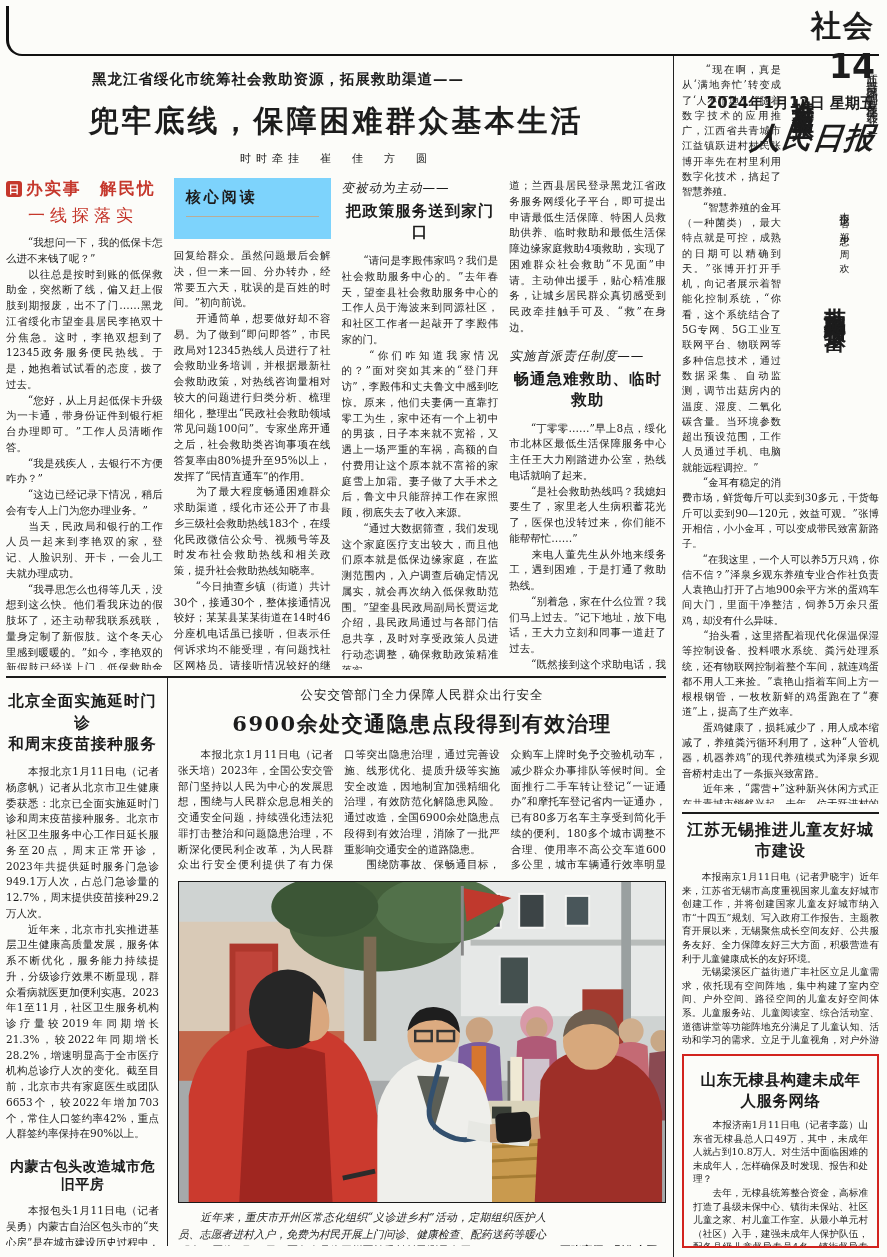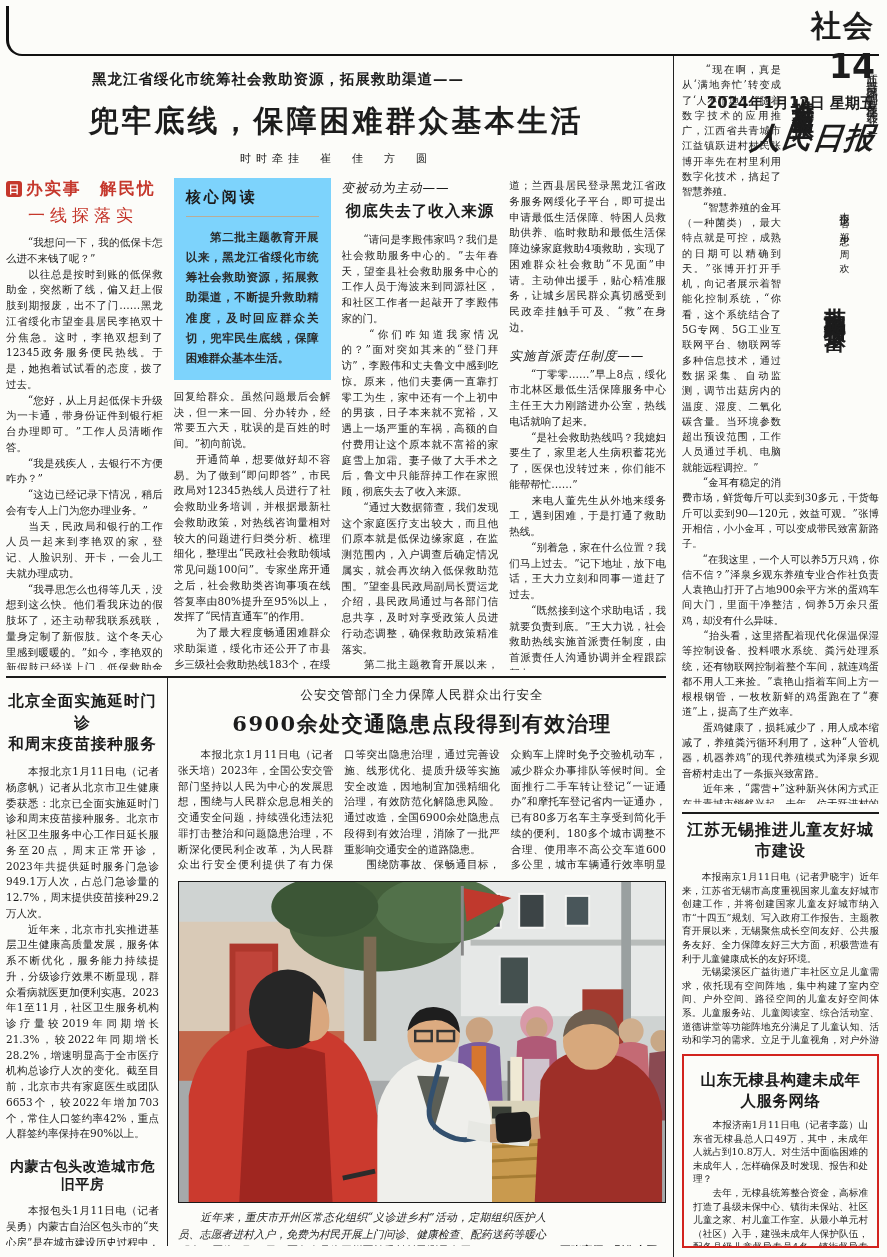--- a/index.html
+++ b/index.html
@@ -118,44 +118,44 @@
 　　当天，民政局和银行的工作人员一起来到李艳双的家，登记、人脸识别、开卡，一会儿工夫就办理成功。
 　　“我寻思怎么也得等几天，没想到这么快。他们看我床边的假肢坏了，还主动帮我联系残联，量身定制了新假肢。这个冬天心里感到暖暖的。”如今，李艳双的新假肢已经送上门，低保救助金也在按时到账。
 　　第二批主题教育开展以来，绥化市民政系统坚持上下联动、协同配合，统筹社会救助资源，拓展救助渠道，回应群众关切，持续增强兜底保障功能，社会救助服务能力有效提升，有力保障了全市困难群众的基本生活，兜住、兜准、兜牢民生底线。</div>
 
           </div>
 
           <div class="col">
             <div class="core-box">
               <div class="core-title">核心阅读</div>
               <hr class="core-div">
-              <div class="core-text">　　第二批主题教育开展以来，黑龙江省绥化市统筹社会救助资源，拓展救助渠道，不断提升救助精准度，及时回应群众关切，兜牢民生底线，保障困难群众基本生活。</div>
             </div>
             <div class="para">回复给群众。虽然问题最后会解决，但一来一回、分办转办，经常要五六天，耽误的是百姓的时间。”初向前说。
 　　开通简单，想要做好却不容易。为了做到“即问即答”，市民政局对12345热线人员进行了社会救助业务培训，并根据最新社会救助政策，对热线咨询量相对较大的问题进行归类分析、梳理细化，整理出“民政社会救助领域常见问题100问”。专家坐席开通之后，社会救助类咨询事项在线答复率由80%提升至95%以上，发挥了“民情直通车”的作用。
 　　为了最大程度畅通困难群众求助渠道，绥化市还公开了市县乡三级社会救助热线183个，在绥化民政微信公众号、视频号等及时发布社会救助热线和相关政策，提升社会救助热线知晓率。
 　　“今日抽查乡镇（街道）共计30个，接通30个，整体接通情况较好；某某县某某街道在14时46分座机电话虽已接听，但表示任何诉求均不能受理，有问题找社区网格员。请接听情况较好的继续保持；对问题较多的，我局将适时对属地主管领导进行约谈……”
 　　去年12月18日，绥化市民政局各级单位均收到一份“关于社会救助热线抽查情况的通报”。
 　　“针对183个热线，我们每周都会进行明察暗访，查看对方是否能够解决问题、服务态度是否良好，发现问题后立刻通报批评，并责令其尽快整改。”工作人员全勇介绍，他和同事每周都会对热线接听情况进行抽查，近期明显感到各级热线接线员存在的问题越来越少，态度也越来越好。</div>
           </div>
 
           <div class="col">
             <div class="kicker" style="margin-top:2px">变被动为主动——</div>
-            <div class="subtitle">彻底失去了收入来源</div>
+            <div class="subtitle">把政策服务送到家门口</div>
             <div class="para">　　“请问是李殿伟家吗？我们是社会救助服务中心的。”去年春天，望奎县社会救助服务中心的工作人员于海波来到同源社区，和社区工作者一起敲开了李殿伟家的门。
 　　“你们咋知道我家情况的？”面对突如其来的“登门拜访”，李殿伟和丈夫鲁文中感到吃惊。原来，他们夫妻俩一直靠打零工为生，家中还有一个上初中的男孩，日子本来就不宽裕，又遇上一场严重的车祸，高额的自付费用让这个原本就不富裕的家庭雪上加霜。妻子做了大手术之后，鲁文中只能辞掉工作在家照顾，彻底失去了收入来源。
 　　“通过大数据筛查，我们发现这个家庭医疗支出较大，而且他们原本就是低保边缘家庭，在监测范围内，入户调查后确定情况属实，就会再次纳入低保救助范围。”望奎县民政局副局长贾运龙介绍，县民政局通过与各部门信息共享，及时对享受政策人员进行动态调整，确保救助政策精准落实。
 　　第二批主题教育开展以来，绥化市民政局通过“大数据+网格化+铁脚板”与“主动发现+自主申报”相结合，强化低收入人口动态监测和常态化救助帮扶，市县两级主动开展与医保、教育、住建等部门的数据交换比对。截至目前，全市将51.37万人纳入低收入人口动态监测范围，开展数据交换比对250.3万条次，通过监测及时将符合条件的近1.4万人纳入低保、特困、低保边缘等低收入范围。
 　　“家里出这么大的事，人都蒙了，哪有精力再去研究低保这些事啊！多亏有他们主动帮忙、上门办理。”鲁文中告诉记者，他们不仅被重新纳入低保家庭，还得到了3000元临时救助金。如今，李殿伟已经基本痊愈，夫妻俩对未来生活重新燃起了希望。
 　　在绥化各地，民政工作人员千方百计将社会救助政策和便捷服务送到老百姓家门口。望奎县推出“望民通”智惠民政综合服务平台人脸识别生存认证软件，破解民政救助领域资格认证、生存状态核查等难题；青冈县通过“看看民政”和“看看生活”APP进行人脸识别、实时认证，并针对特殊情况提供绿色通</div>
           </div>
 
           <div class="col">
             <div class="para">道；兰西县居民登录黑龙江省政务服务网绥化子平台，即可提出申请最低生活保障、特困人员救助供养、临时救助和最低生活保障边缘家庭救助4项救助，实现了困难群众社会救助“不见面”申请。主动伸出援手，贴心精准服务，让城乡居民群众真切感受到民政牵挂触手可及、“救”在身边。</div>
             <div class="kicker">实施首派责任制度——</div>
+            <div class="subtitle">畅通急难救助、临时救助</div>
             <div class="para">　　“丁零零……”早上8点，绥化市北林区最低生活保障服务中心主任王大力刚踏进办公室，热线电话就响了起来。
 　　“是社会救助热线吗？我媳妇要生了，家里老人生病积蓄花光了，医保也没转过来，你们能不能帮帮忙……”
 　　来电人董先生从外地来绥务工，遇到困难，于是打通了救助热线。
 　　“别着急，家在什么位置？我们马上过去。”记下地址，放下电话，王大力立刻和同事一道赶了过去。
 　　“既然接到这个求助电话，我就要负责到底。”王大力说，社会救助热线实施首派责任制度，由首派责任人沟通协调并全程跟踪帮办。
 　　实地入户调查之后，王大力紧急联系妇幼保健院、医保局等部门，当天办理了住院手续、异地医保。第二天，婴儿出生，母女平安。
 　　“为我家的事跑前跑后，协调各个单位，就像给自己家办事一样积极。民政局给了3000元临时救助金，慈善总会给了2000元慈善金，街道还送来了生活物资。我们俩身处异乡，如果没有政府帮忙，不敢想象得有多难。”回想起当时的情景，董先生和妻子都很感动。
 　　绥化市民政局局长蒲莉介绍，第二批主题教育开展以来，绥化市出台了《低收入人口审核确认和救助帮扶实施细则》等政策，通过首派责任制度，增强工作人员的主动担当意识，确保群众的困难第一时间解决；同时推进“急难型”临时救助“异地办理”，发挥“雪中送炭”的救急难功能，全力把党和政府对困难群众的关心关爱，时时牵挂，转化为就在身边、可知可及、高效便捷的社会救助服务。</div>
           </div>
         </div>

